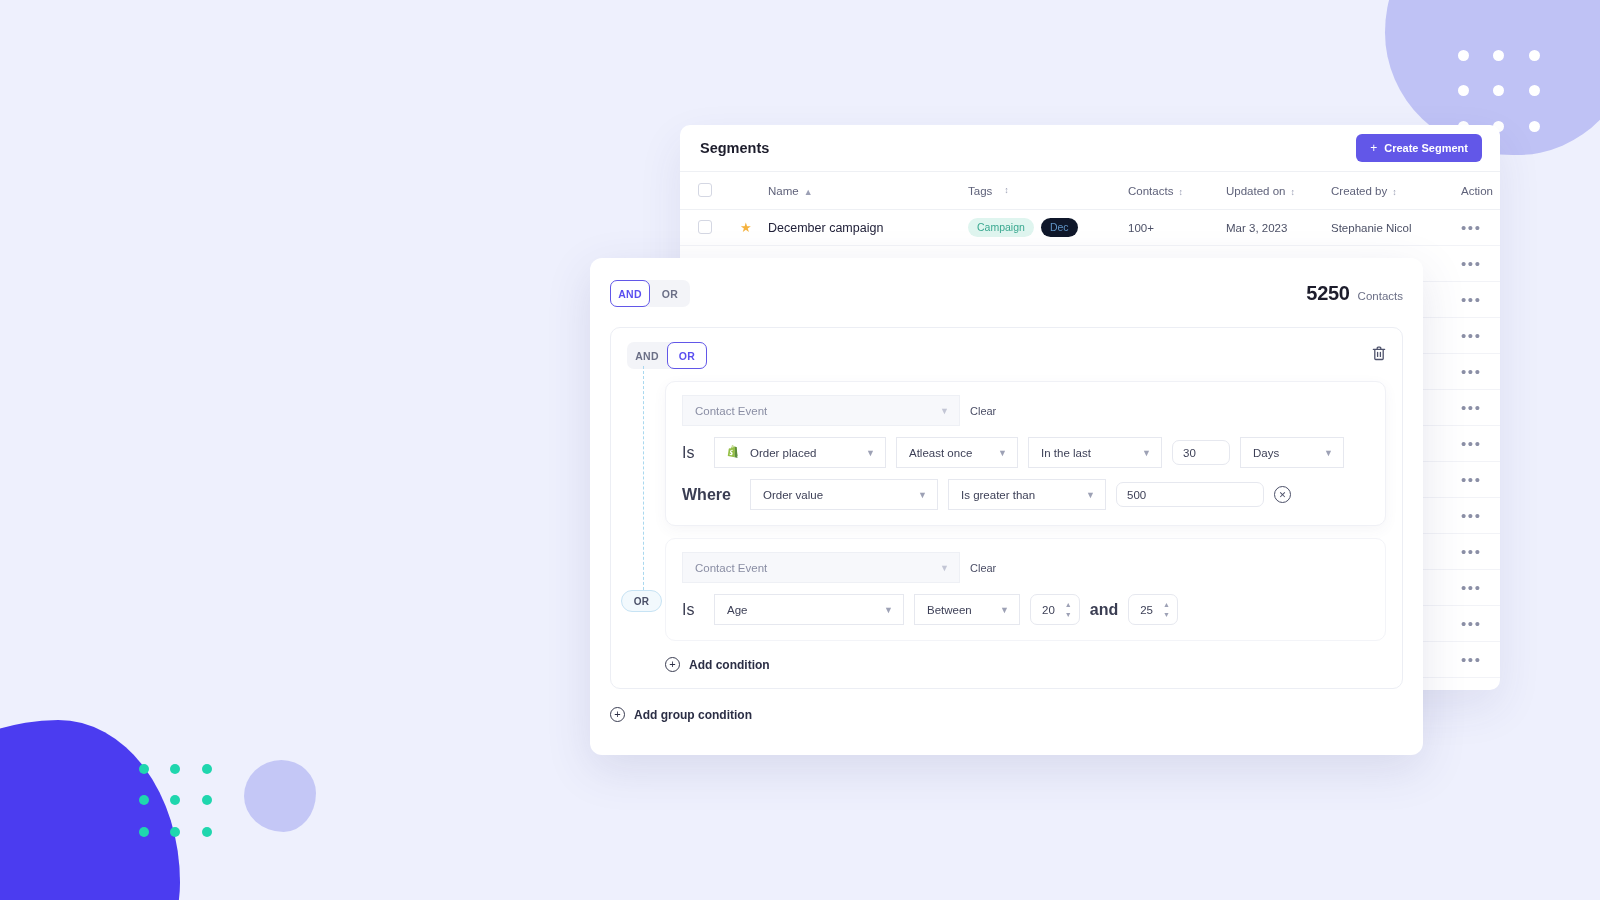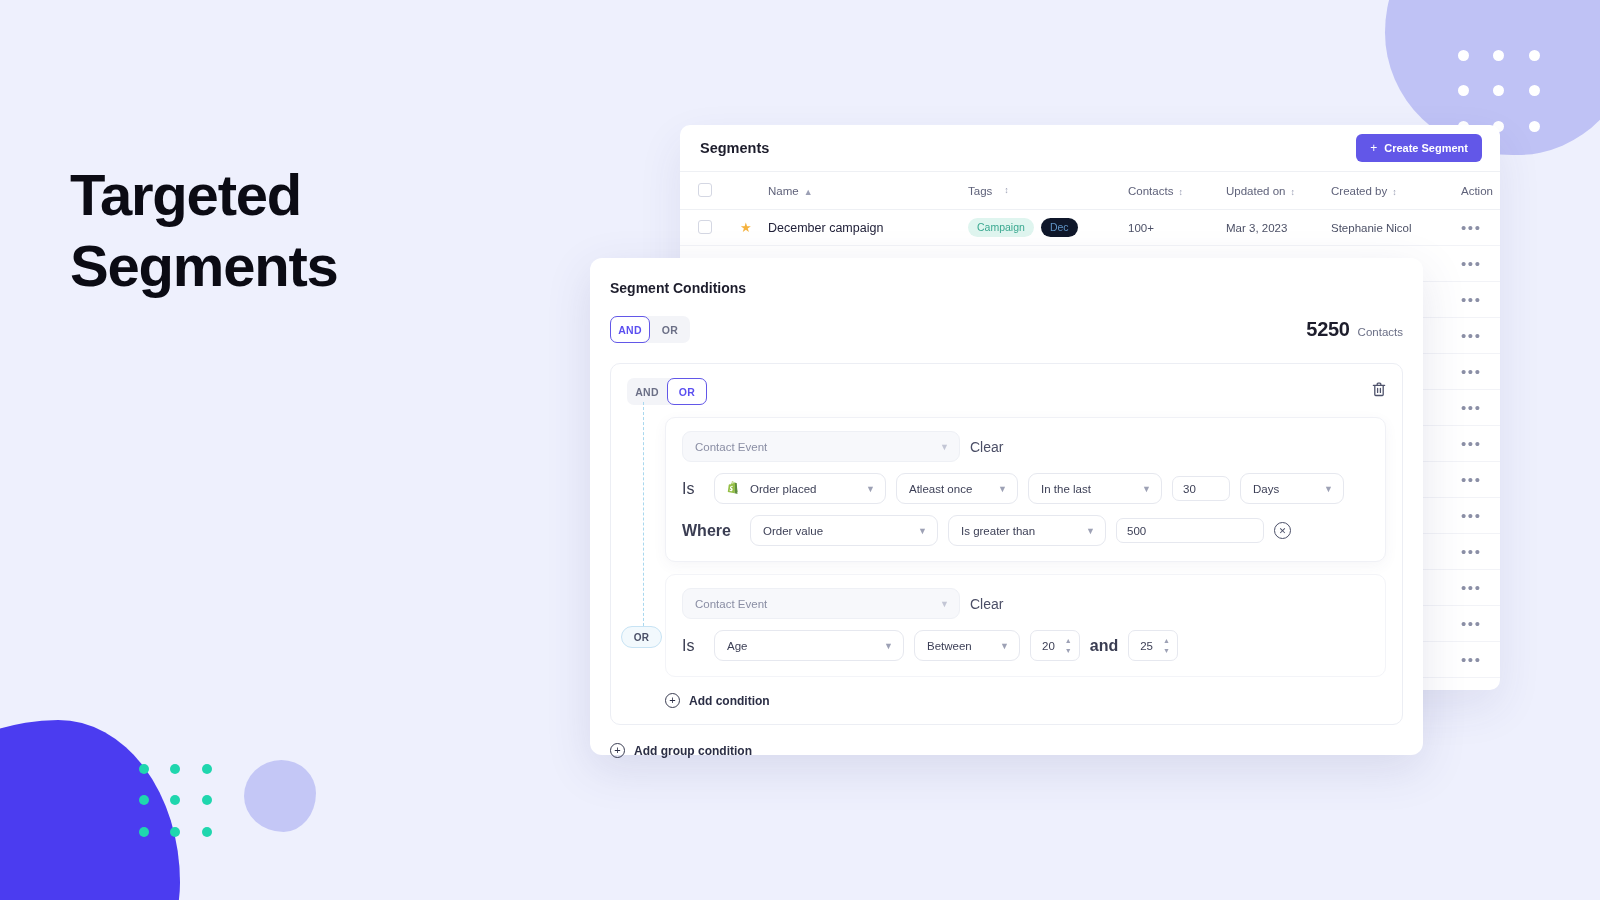--- a/index.html
+++ b/index.html
@@ -242,21 +242,21 @@
 
   .row { display: flex; align-items: center; gap: 10px; margin-top: 11px; }
   .row:first-child { margin-top: 0; }
 
   .lbl { font-size: 16px; color: #3a3d52; font-weight: 600; }
   .lbl.light { font-weight: 500; color: #3a3d52; }
 
   .sel {
     height: 31px;
     border: 1px solid #e6e8ef;
-    border-radius: 9px;
+    border-radius: 0;
     background: #fff;
     display: flex; align-items: center;
     padding: 0 10px 0 12px;
     font-size: 11.5px; color: #3c3f56;
     cursor: pointer;
     justify-content: space-between;
     gap: 10px;
   }
   .sel.disabled { background: #f7f8fb; color: #8a8ea4; border-color: #eef0f5; }
   .sel .chev { color: #9da1b5; font-size: 9px; flex: none; }
@@ -277,21 +277,21 @@
     height: 31px; border: 1px solid #e6e8ef; border-radius: 7px;
     background: #fff; display: flex; align-items: center;
     padding: 0 7px 0 11px; gap: 10px;
     font-size: 11.5px; color: #3c3f56;
   }
   .stepper .arrows {
     display: flex; flex-direction: column; gap: 3px;
     color: #9da1b5; font-size: 7px; line-height: 1; cursor: pointer;
   }
 
-  .clear-link { font-size: 14px; color: #4b4e66; cursor: pointer; }
+  .clear-link { font-size: 11px; color: #4b4e66; cursor: pointer; }
 
   .circle-x {
     width: 17px; height: 17px; border-radius: 50%;
     border: 1.3px solid #4b4f68; color: #4b4f68;
     display: flex; align-items: center; justify-content: center;
     font-size: 9px; cursor: pointer; flex: none;
   }
 
   .add-link {
     display: flex; align-items: center; gap: 9px;
@@ -333,21 +333,20 @@
   <i></i>
     <i></i>
     <i></i>
   <i></i>
     <i></i>
     <i></i>
 </div>
 <div class="deco" id="circle-bottom-left"></div>
 
 <div id="hero-copy">
-  <h1 id="hero-title">Targeted Segments</h1>
 </div>
 
 <div id="segments-card">
   <div id="segments-header">
     <div id="segments-title">Segments</div>
     <button id="create-segment-btn">
       <span class="plus">+</span>
       <span>Create Segment</span>
     </button>
   </div>
@@ -524,21 +523,20 @@
           <div class="c-contacts"></div>
           <div class="c-updated"></div>
           <div class="c-created"></div>
           <div class="c-action"><span class="dots-menu">•••</span></div>
         </div>
       </div>
   </div>
 </div>
 
 <div id="conditions-panel">
-  <div id="conditions-title">Segment Conditions</div>
 
   <div class="cond-toprow">
     <div class="andor">
       <span class="active">AND</span>
       <span>OR</span>
     </div>
     <div id="contacts-count-wrap">
       <span id="contacts-count">5250</span>
       <span id="contacts-label">Contacts</span>
     </div>

